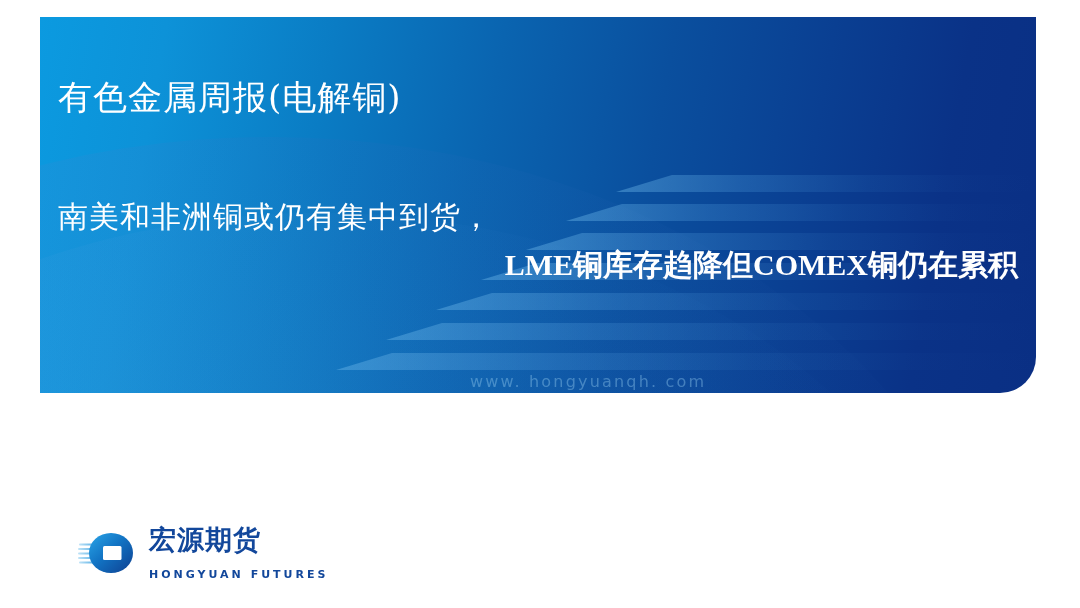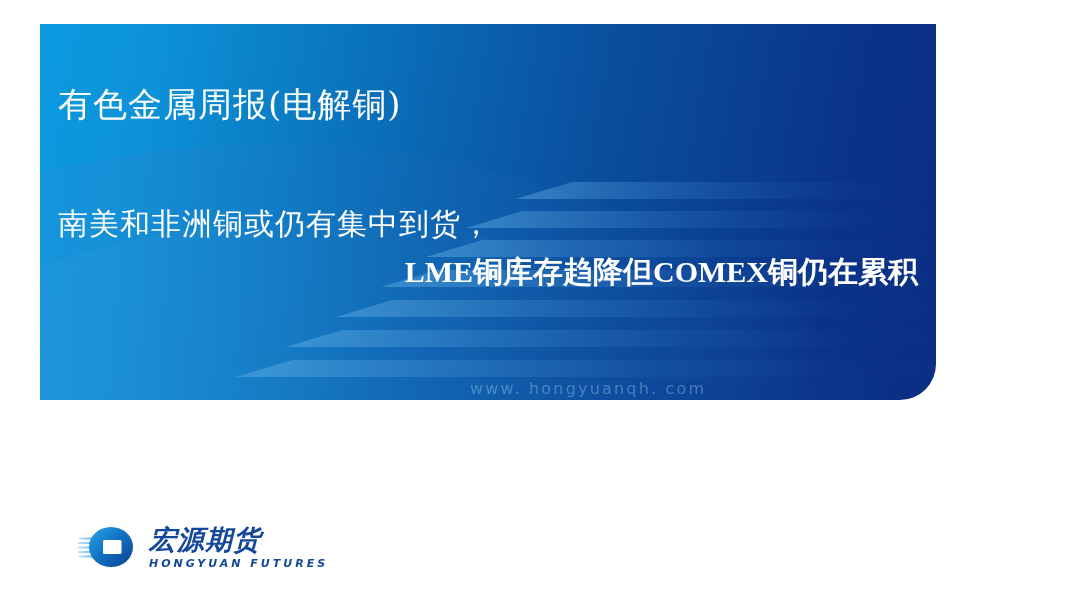--- a/index.html
+++ b/index.html
@@ -12,22 +12,22 @@
     height: 608px;
     position: relative;
     overflow: hidden;
     font-family: "DejaVu Sans", "Liberation Sans", sans-serif;
   }
 
   
   #banner {
     position: absolute;
     left: 40px;
-    top: 24px;
-    width: 896px;
+    top: 17px;
+    width: 996px;
     height: 376px;
     border-radius: 0 0 36px 0;
     overflow: hidden;
     background: linear-gradient(100deg,
         #0b9ae0 0%,
         #0d92d8 12%,
         #0a7cc4 28%,
         #0a64b0 44%,
         #0a4f9e 60%,
         #0a3f92 75%,
@@ -158,37 +158,36 @@
   #logo-mark {
     width: 60px;
     height: 46px;
     flex: none;
   }
   #logo-words {
     display: flex;
     flex-direction: column;
     align-items: flex-start;
     padding-top: 2px;
-    font-style: italic;
   }
   #logo-cn {
     color: #12479b;
     font-family: "DejaVu Sans", "Liberation Sans", sans-serif;
     font-size: 27px;
     font-weight: bold;
     letter-spacing: 1px;
     line-height: 1.05;
     white-space: nowrap;
   }
   #logo-en {
     color: #12479b;
     font-size: 11px;
     font-weight: bold;
     letter-spacing: 3.0px;
-    margin-top: 3px;
+    margin-top: 14px;
     white-space: nowrap;
   }
 </style>
 </head>
 <body>
 
 <div id="banner">
 
   <div class="arc" id="arc-main"></div>
   <div class="arc" id="arc-soft"></div>

